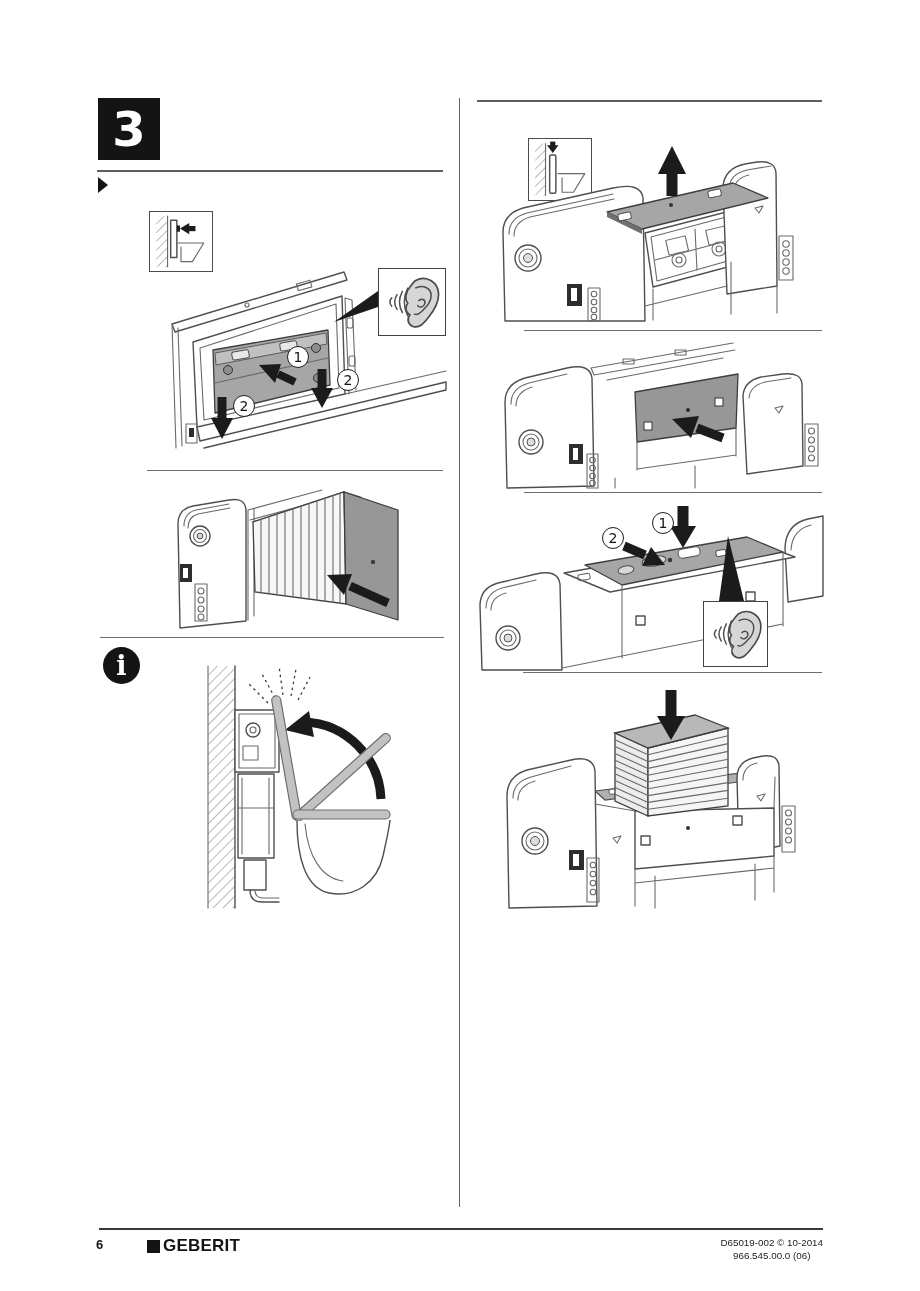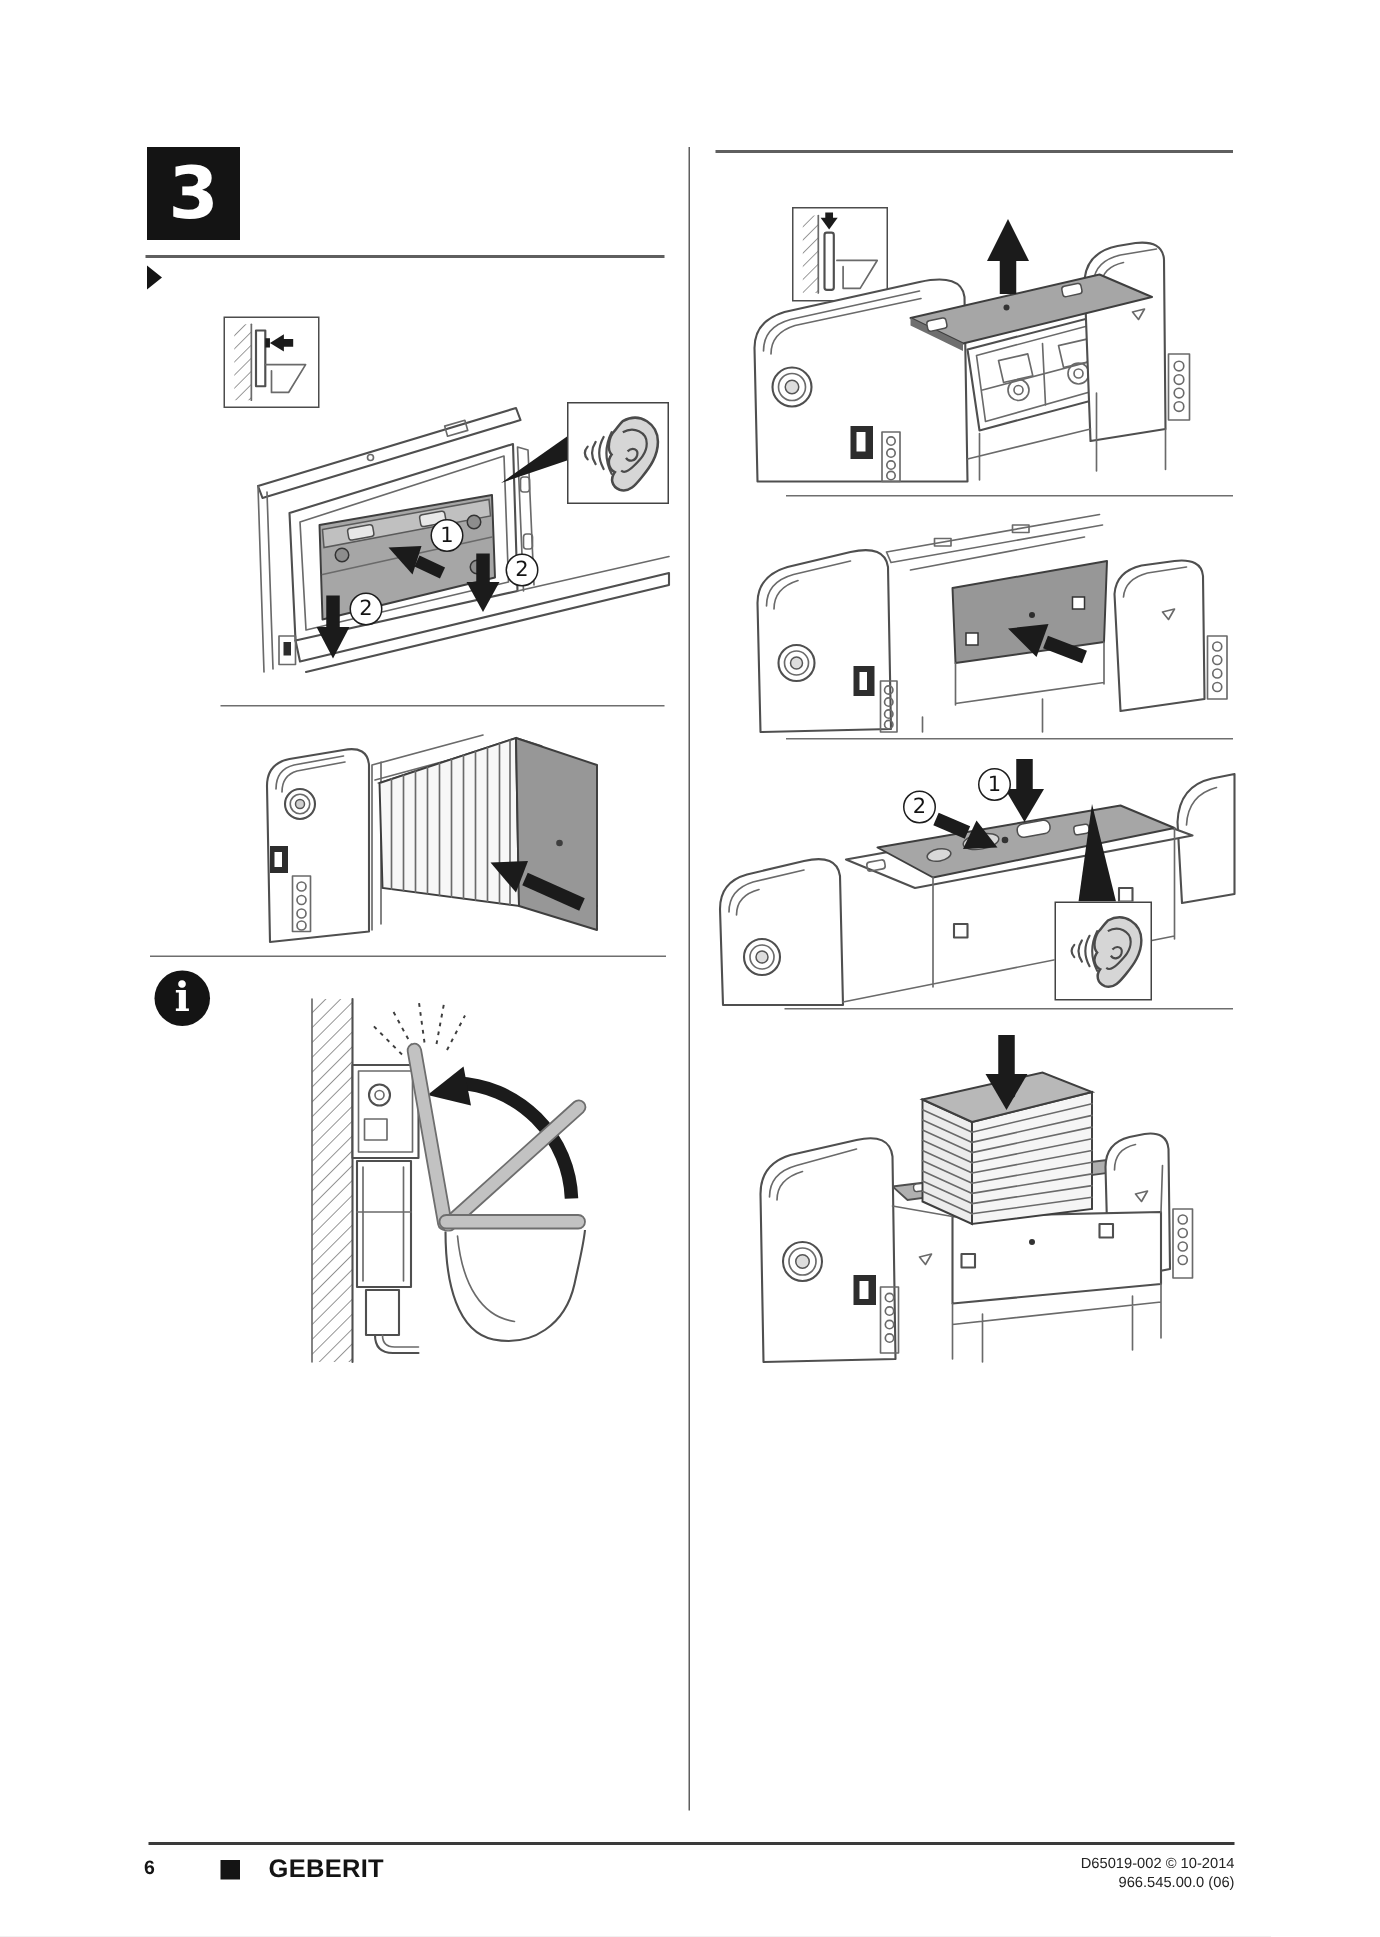--- a/index.html
+++ b/index.html
@@ -21,24 +21,24 @@
   .illo{position:absolute;overflow:visible;}
   .circle-callout{position:absolute;width:22px;height:22px;border:1.7px solid #1d1d1d;
                   border-radius:50%;background:#fff;display:flex;align-items:center;
                   justify-content:center;font-family:"DejaVu Sans",sans-serif;font-size:14px;
                   color:#141414;z-index:6;}
   .info-icon{position:absolute;left:103px;top:647px;width:37px;height:37px;border-radius:50%;
              background:#141414;color:#fff;display:flex;align-items:center;justify-content:center;
              font-family:"DejaVu Serif",serif;font-weight:bold;font-size:27px;line-height:1;}
   .footer-rule{position:absolute;left:99px;top:1228px;width:724px;height:1.8px;background:#3a3a3a;}
   .page-num{position:absolute;left:96px;top:1237px;font-size:13px;font-weight:bold;color:#141414;}
-  .brand{position:absolute;left:147px;top:1236px;display:flex;align-items:center;color:#141414;gap:16px;}
+  .brand{position:absolute;left:147px;top:1236px;display:flex;align-items:center;color:#141414;}
   .brand .sq{width:13px;height:13px;background:#141414;margin-right:3px;margin-top:1px;}
   .brand .txt{font-size:17px;font-weight:bold;letter-spacing:0.2px;}
-  .doc-codes{position:absolute;right:97px;top:1236px;text-align:right;font-size:9.8px;
+  .doc-codes{position:absolute;right:97px;top:1236px;text-align:center;font-size:9.8px;
              line-height:13px;color:#232323;}
   
   .ln{fill:none;stroke:#4f4f4f;stroke-width:1.4;stroke-linejoin:round;stroke-linecap:round;}
   .ln2{fill:none;stroke:#6a6a6a;stroke-width:1.1;stroke-linejoin:round;stroke-linecap:round;}
   .fillw{fill:#ffffff;stroke:#4f4f4f;stroke-width:1.4;stroke-linejoin:round;}
   .gray{fill:#a6a6a6;stroke:#3e3e3e;stroke-width:1.3;stroke-linejoin:round;}
   .dgray{fill:#979797;stroke:#3e3e3e;stroke-width:1.3;stroke-linejoin:round;}
   .blk{fill:#1b1b1b;stroke:none;}
   .thick{stroke:#1b1b1b;fill:none;stroke-linecap:butt;}
 </style>

